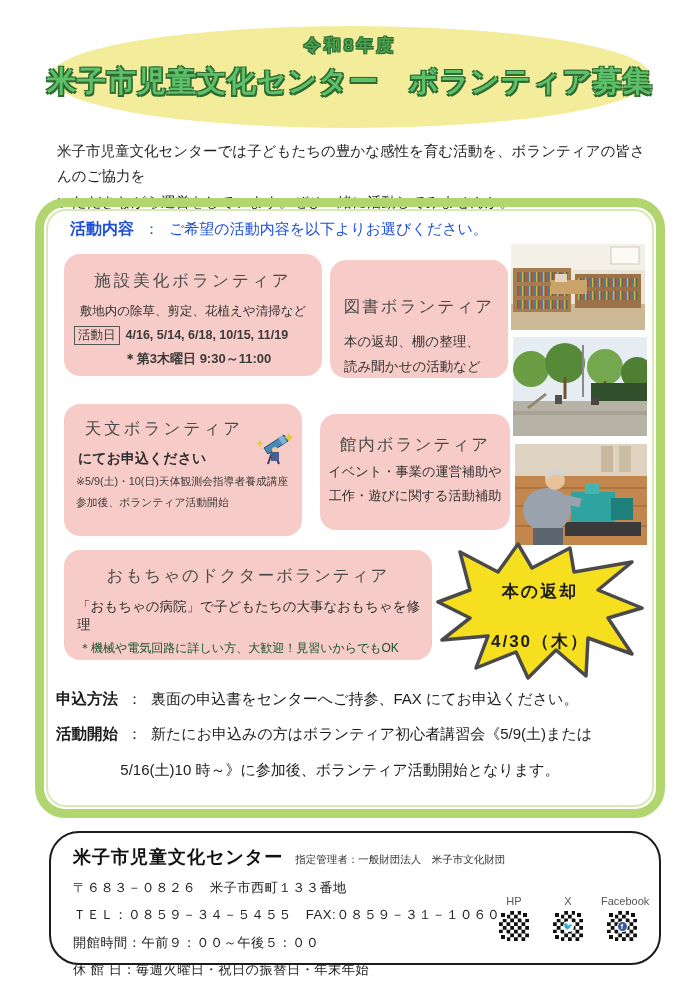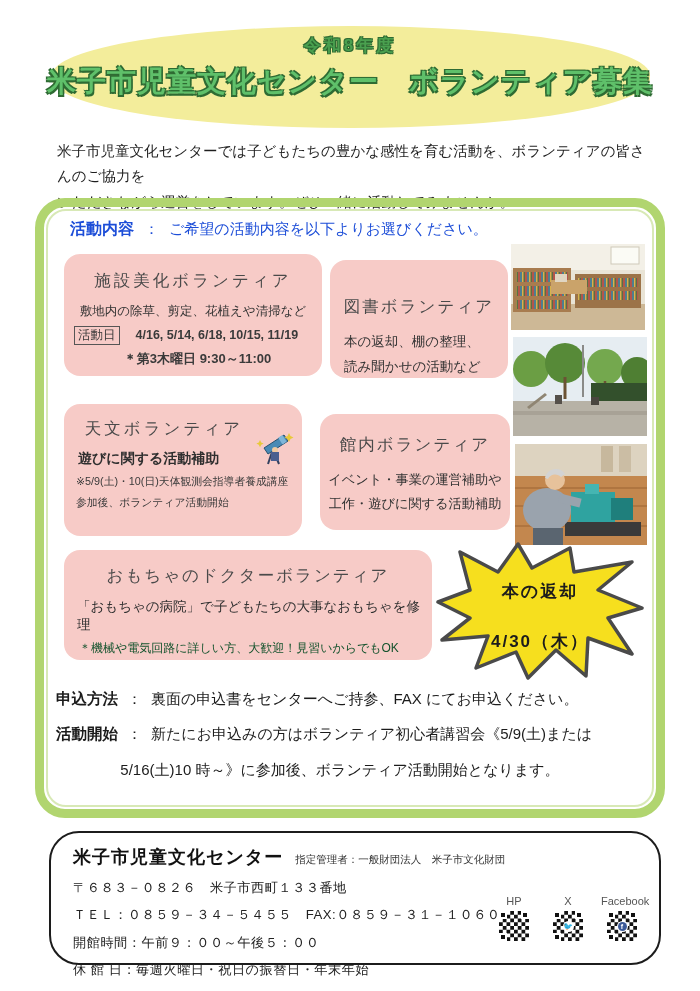--- a/index.html
+++ b/index.html
@@ -33,36 +33,36 @@
   
   .pinkbox { position:absolute; background:#f7cbc7; border-radius:16px; color:#3c3c3c; }
   .pb-title { text-align:center; font-size:16.5px; letter-spacing:3px; color:#4a4a4a; }
   .pb-text { font-size:13px; color:#333; }
 
   .box-facility { left:64px; top:254px; width:258px; height:122px; }
   .box-facility .pb-title { padding-top:16px; }
   .box-facility .fac-desc { text-align:center; margin-top:11px; font-size:12.5px; }
   .box-facility .fac-dates { margin-top:6px; padding-left:10px; font-size:12.5px; font-weight:bold; color:#3a3a3a; }
   .date-chip { display:inline-block; border:1px solid #555; padding:0 3px; font-weight:normal;
-    margin-right:16px; font-size:12.5px; }
+    margin-right:6px; font-size:12.5px; }
   .box-facility .fac-note { text-align:center; margin-top:5px; font-size:13px; font-weight:bold; color:#3a3a3a;padding-left:9px; }
 
   .box-library { left:330px; top:260px; width:178px; height:118px; }
   .box-library .pb-title { padding-top:36px; letter-spacing:2px; }
   .box-library .pb-text { margin:12px 0 0 14px; font-size:13.5px; line-height:1.85; }
 
   .box-astro { left:64px; top:404px; width:238px; height:132px; }
   .box-astro .pb-title { padding-top:14px; width:200px; }
   .box-astro .astro-desc { margin:10px 0 0 14px; font-size:14px; font-weight:bold; color:#2f2f2f; }
   .box-astro .astro-note { margin:7px 0 0 12px; font-size:10.8px; color:#3a3a3a; }
   .telescope { position:absolute; right:6px; top:26px; width:40px; height:40px; }
 
   .box-hall { left:320px; top:414px; width:190px; height:116px; }
   .box-hall .pb-title { padding-top:20px; letter-spacing:2px; }
-  .box-hall .pb-text { margin-top:12px; text-align:center; font-size:13.2px; line-height:1.85; }
+  .box-hall .pb-text { margin-top:4px; text-align:center; font-size:13.2px; line-height:1.85; }
 
   .box-toy { left:64px; top:550px; width:368px; height:110px; }
   .box-toy .pb-title { padding-top:15px; letter-spacing:2px; }
   .box-toy .toy-desc { margin:11px 0 0 13px; font-size:13.5px; color:#2f2f2f; }
   .box-toy .toy-note { margin:6px 0 0 15px; font-size:12px; color:#14532d; }
 
   
   .photo { position:absolute; overflow:hidden; }
   .photo svg { display:block; }
   .photo-library { left:511px; top:244px; width:134px; height:86px; }
@@ -152,21 +152,21 @@
         <polygon points="8,18 28,5 32,11 12,24" fill="#4a8ab5" stroke="#27516f" stroke-width="1"></polygon>
         <rect x="24" y="6" width="5" height="8" transform="rotate(-33 26 10)" fill="#7fb6d8"></rect>
         <line x1="16" y1="22" x2="12" y2="34" stroke="#33415f" stroke-width="2"></line>
         <line x1="18" y1="22" x2="23" y2="34" stroke="#33415f" stroke-width="2"></line>
         <circle cx="19" cy="20" r="3" fill="#f0c9a0"></circle>
         <rect x="15" y="22" width="8" height="9" fill="#4a5f8f"></rect>
         <path d="M33 3 l1.5 3 3 1.5 -3 1.5 -1.5 3 -1.5 -3 -3 -1.5 3 -1.5 z" fill="#e8c93a"></path>
         <path d="M4 10 l1.2 2.4 2.4 1.2 -2.4 1.2 -1.2 2.4 -1.2 -2.4 -2.4 -1.2 2.4 -1.2 z" fill="#e8c93a"></path>
       </svg>
     </div>
-    <div class="astro-desc">遊びに関する活動補助</div>
+    <div class="astro-desc">にてお申込ください</div>
     <div class="astro-note">※5/9(土)・10(日)天体観測会指導者養成講座</div>
     <div class="astro-note">参加後、ボランティア活動開始</div>
   </div>
 
   <div class="pinkbox box-hall">
     <div class="pb-title">館内ボランティア</div>
     <div class="pb-text">
       <span>イベント・事業の運営補助や</span><br>
       <span>工作・遊びに関する活動補助</span>
     </div>

